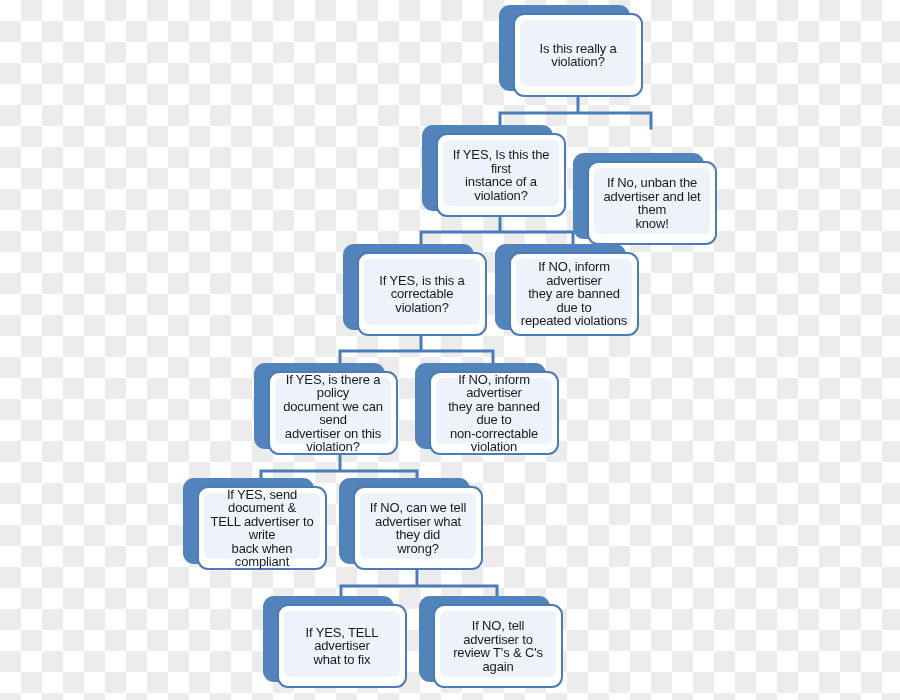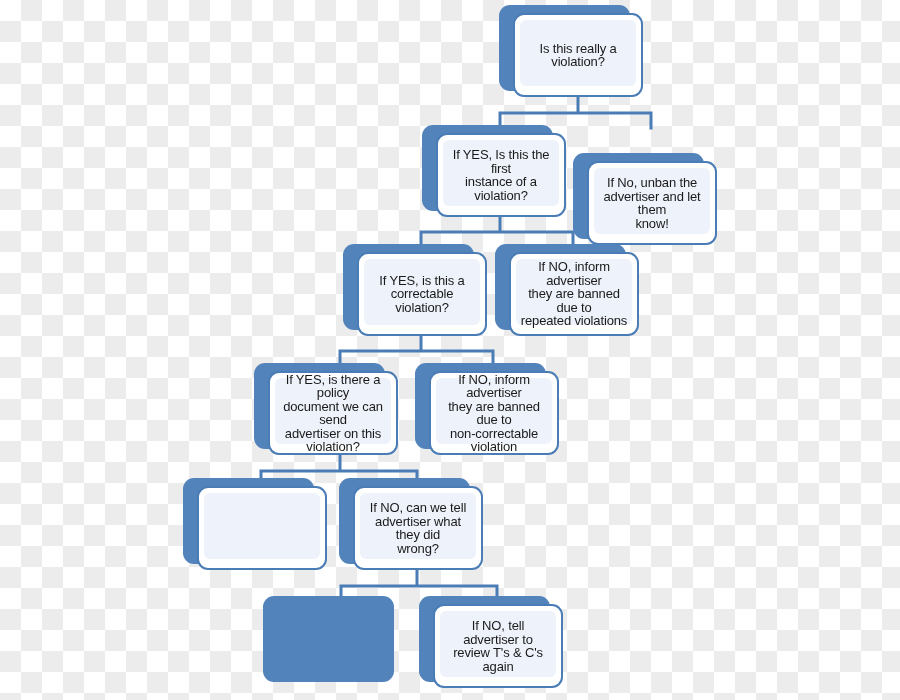--- a/index.html
+++ b/index.html
@@ -168,35 +168,43 @@
 they are banned due to
 non-correctable
 violation</div>
     </div>
   </div>
 
   <div class="node" style="left:183px; top:478px; width:145px; height:92px;">
     <div class="node-shadow" style="width:131px; height:86px;"></div>
     <div class="node-box" style="left:14px; top:8px; width:130px; height:84px;">
       <div class="node-inner"></div>
+      <div class="node-label">If YES, send document &amp;
+TELL  advertiser to write
+back when compliant</div>
     </div>
   </div>
 
   <div class="node" style="left:339px; top:478px; width:145px; height:92px;padding-left:14px;">
     <div class="node-shadow" style="width:131px; height:86px;"></div>
     <div class="node-box" style="left:14px; top:8px; width:130px; height:84px;">
       <div class="node-inner"></div>
       <div class="node-label">If NO, can we tell
 advertiser what they did
 wrong?</div>
     </div>
   </div>
 
   <div class="node" style="left:263px; top:596px; width:145px; height:92px;">
     <div class="node-shadow" style="width:131px; height:86px;"></div>
+    <div class="node-box" style="left:14px; top:8px; width:130px; height:84px;">
+      <div class="node-inner"></div>
+      <div class="node-label">If YES, TELL advertiser
+what to fix</div>
+    </div>
   </div>
 
   <div class="node" style="left:419px; top:596px; width:145px; height:64px;">
     <div class="node-shadow" style="width:131px; height:86px;"></div>
     <div class="node-box" style="left:14px; top:8px; width:130px; height:84px;">
       <div class="node-inner"></div>
       <div class="node-label">If NO, tell advertiser to
 review T's &amp; C's again</div>
     </div>
   </div>

